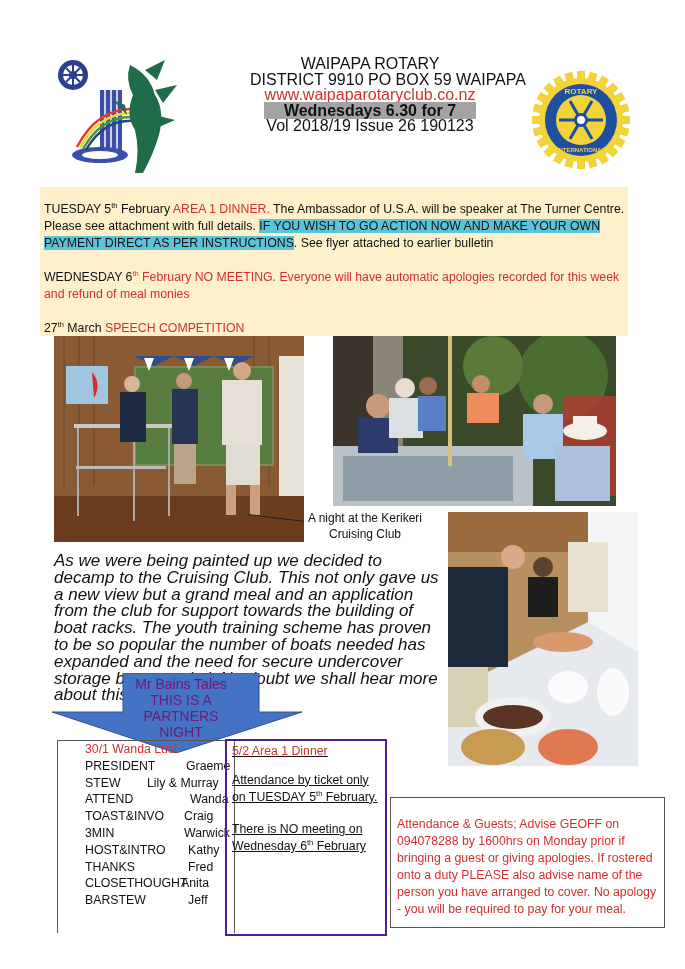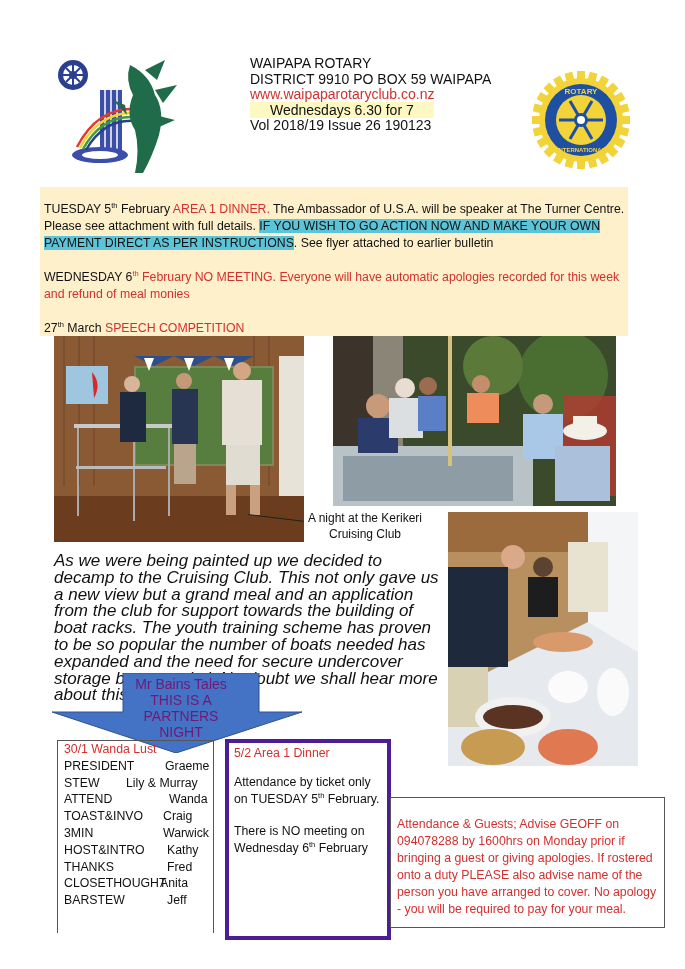--- a/index.html
+++ b/index.html
@@ -1,35 +1,35 @@
 <!DOCTYPE html>
 <html><head>
   <meta charset="utf-8">
   <style>
     html, body { margin: 0; padding: 0; background: #ffffff; }
     body { width: 685px; height: 969px; position: relative; overflow: hidden;
            font-family: "Liberation Sans", sans-serif; color: #111; }
     .abs { position: absolute; }
     .red { color: #d2302f; }
-    .header { left: 250px; top: 56px; width: 240px; text-align: left; font-size: 14px; line-height: 15.5px; }
+    .header { left: 250px; top: 56px; width: 240px; text-align: center; font-size: 16px; line-height: 15.5px; }
     .header .line { display: block; white-space: nowrap; }
     .header .link { color: #1e6fc4; text-decoration: underline; }
-    .header .hl { background: #fef9c3; padding: 0 20px; }
+    .header .hl { background: #a3a3a3; padding: 0 20px; font-weight: bold; }
     .yellow-box { left: 40px; top: 187px; width: 588px; height: 149px; background: #fdf0ca; }
     .yb-text { left: 44px; top: 201px; width: 590px; font-size: 12.3px; line-height: 17px; }
     .yb-text p { margin: 0; }
     .yb-text .gap { height: 17px; }
     .cyan { background: #5bc4d8; }
     sup { font-size: 7.5px; line-height: 0; vertical-align: super; }
     .photo { overflow: hidden; }
     .caption { left: 300px; top: 510px; width: 130px; text-align: center; font-size: 12px; line-height: 16px; }
     .caption-line { left: 248px; top: 514px; width: 56px; height: 1px; background: #222; transform: rotate(7deg); transform-origin: left; }
     .body-text { left: 54px; top: 553px; width: 390px; font-size: 17px; line-height: 16.8px; font-style: italic; }
-    .table1 { left: 57px; top: 740px; width: 155px; height: 192px; border-left: 1px solid #555; border-right: 1px solid #555; border-top: 1px solid #555; }
-    .table2 { left: 225px; top: 739px; width: 158px; height: 193px; border: 4px solid #4c1d95; }
+    .table1 { left: 57px; top: 740px; width: 155px; height: 192px; border-left: 1px solid #555; border-right: 1px solid #555; border-top: 1px solid #555; padding-left: 21px; }
+    .table2 { left: 225px; top: 739px; width: 158px; height: 193px; border: 2px solid #4c1d95; text-decoration: underline; }
     .t-head { font-size: 12.3px; }
     .row { display: flex; font-size: 12.3px; line-height: 16.8px; padding-left: 6px; }
     .row .role { width: 95px; white-space: nowrap; }
     .t2 { font-size: 12.3px; line-height: 16.8px; padding: 2px 5px; }
     .t2 p { margin: 0; }
     .box3 { left: 390px; top: 797px; width: 275px; height: 131px; border: 1px solid #555; font-size: 12.3px; line-height: 17px; padding: 18px 6px; box-sizing: border-box; color: #d2302f; }
     .arrow { left: 52px; top: 673px; width: 250px; height: 80px; }
     .arrow-text { left: 123px; top: 676px; width: 116px; text-align: center; color: #701a75; font-size: 14px; line-height: 16px; }
   </style>
 </head>

